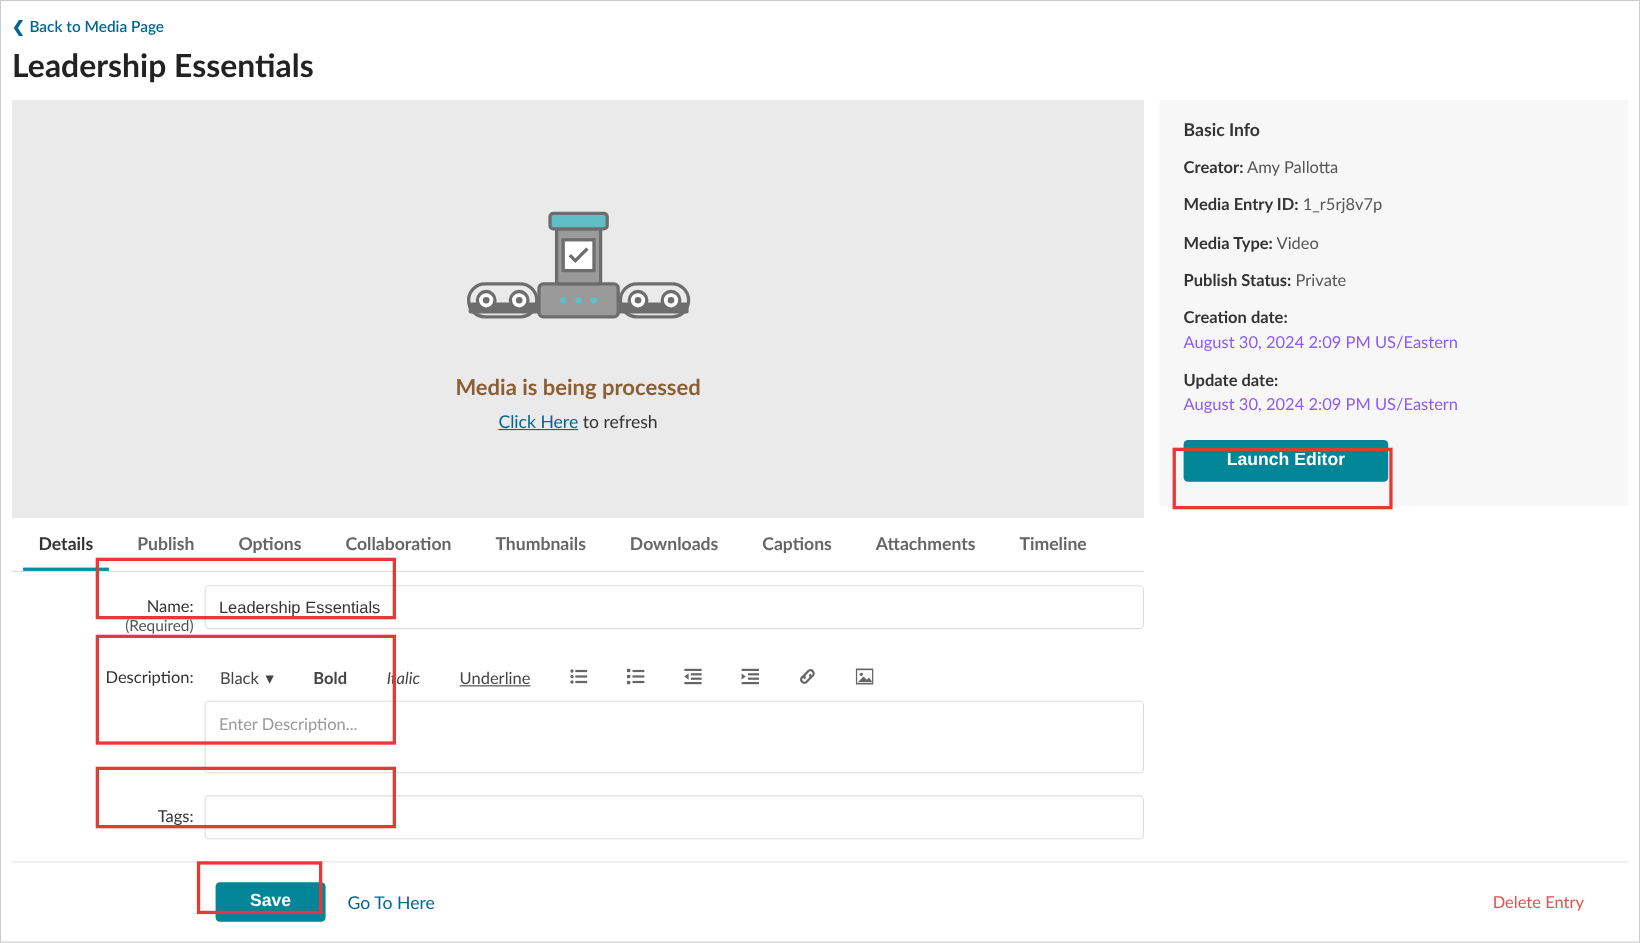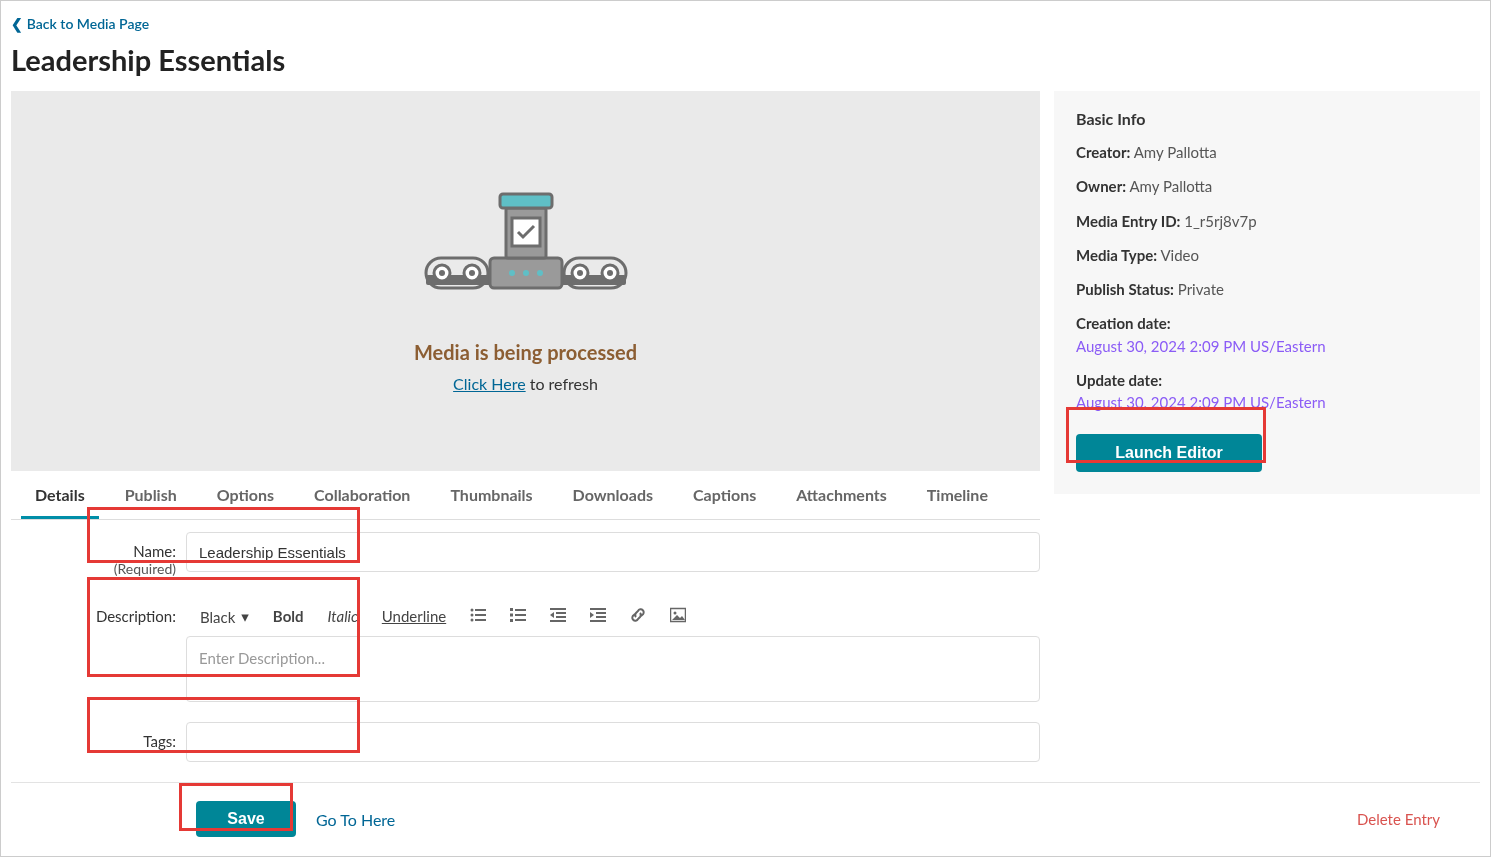--- a/index.html
+++ b/index.html
@@ -95,21 +95,22 @@
     border-radius: 4px;
     padding: 0 12px;
     font-size: 15px;
     color: #333;
   }
   .tags-input { background:#fff; }
 
   
   .wys-toolbar {
     display: flex;
-    gap: 24px;
+    align-items: center;
+    gap: 36px;
     padding: 10px 14px;
     font-size: 15px;
     color: #444;
   }
   .wys-toolbar .btn { cursor: pointer; color:#444; }
   .wys-toolbar .color-sel { display:flex; align-items:center; gap:6px; }
   .wys-toolbar .bold { font-weight:700; }
   .wys-toolbar .italic { font-style:italic; }
   .wys-toolbar .underline { text-decoration: underline; }
   .wys-toolbar svg { width:16px; height:16px; fill:#666; }
@@ -332,21 +333,20 @@
           </div>
         </div>
       </div>
 
     </div>
 
     <aside class="right-col">
       <div class="sidebar">
         <h3>Basic Info</h3>
         <div class="info-line"><span class="lbl">Creator:</span> <span class="val">Amy Pallotta</span></div>
-        <div class="info-line"><span class="lbl">Owner:</span> <span class="val">Amy Pallotta</span></div>
         <div class="info-line"><span class="lbl">Media Entry ID:</span> <span class="val">1_r5rj8v7p</span></div>
         <div class="info-line"><span class="lbl">Media Type:</span> <span class="val">Video</span></div>
         <div class="info-line"><span class="lbl">Publish Status:</span> <span class="val">Private</span></div>
         <div class="info-line info-block">
           <span class="lbl">Creation date:</span>
           <span class="date">August 30, 2024 2:09 PM US/Eastern</span>
         </div>
         <div class="info-line info-block">
           <span class="lbl">Update date:</span>
           <span class="date">August 30, 2024 2:09 PM US/Eastern</span>

